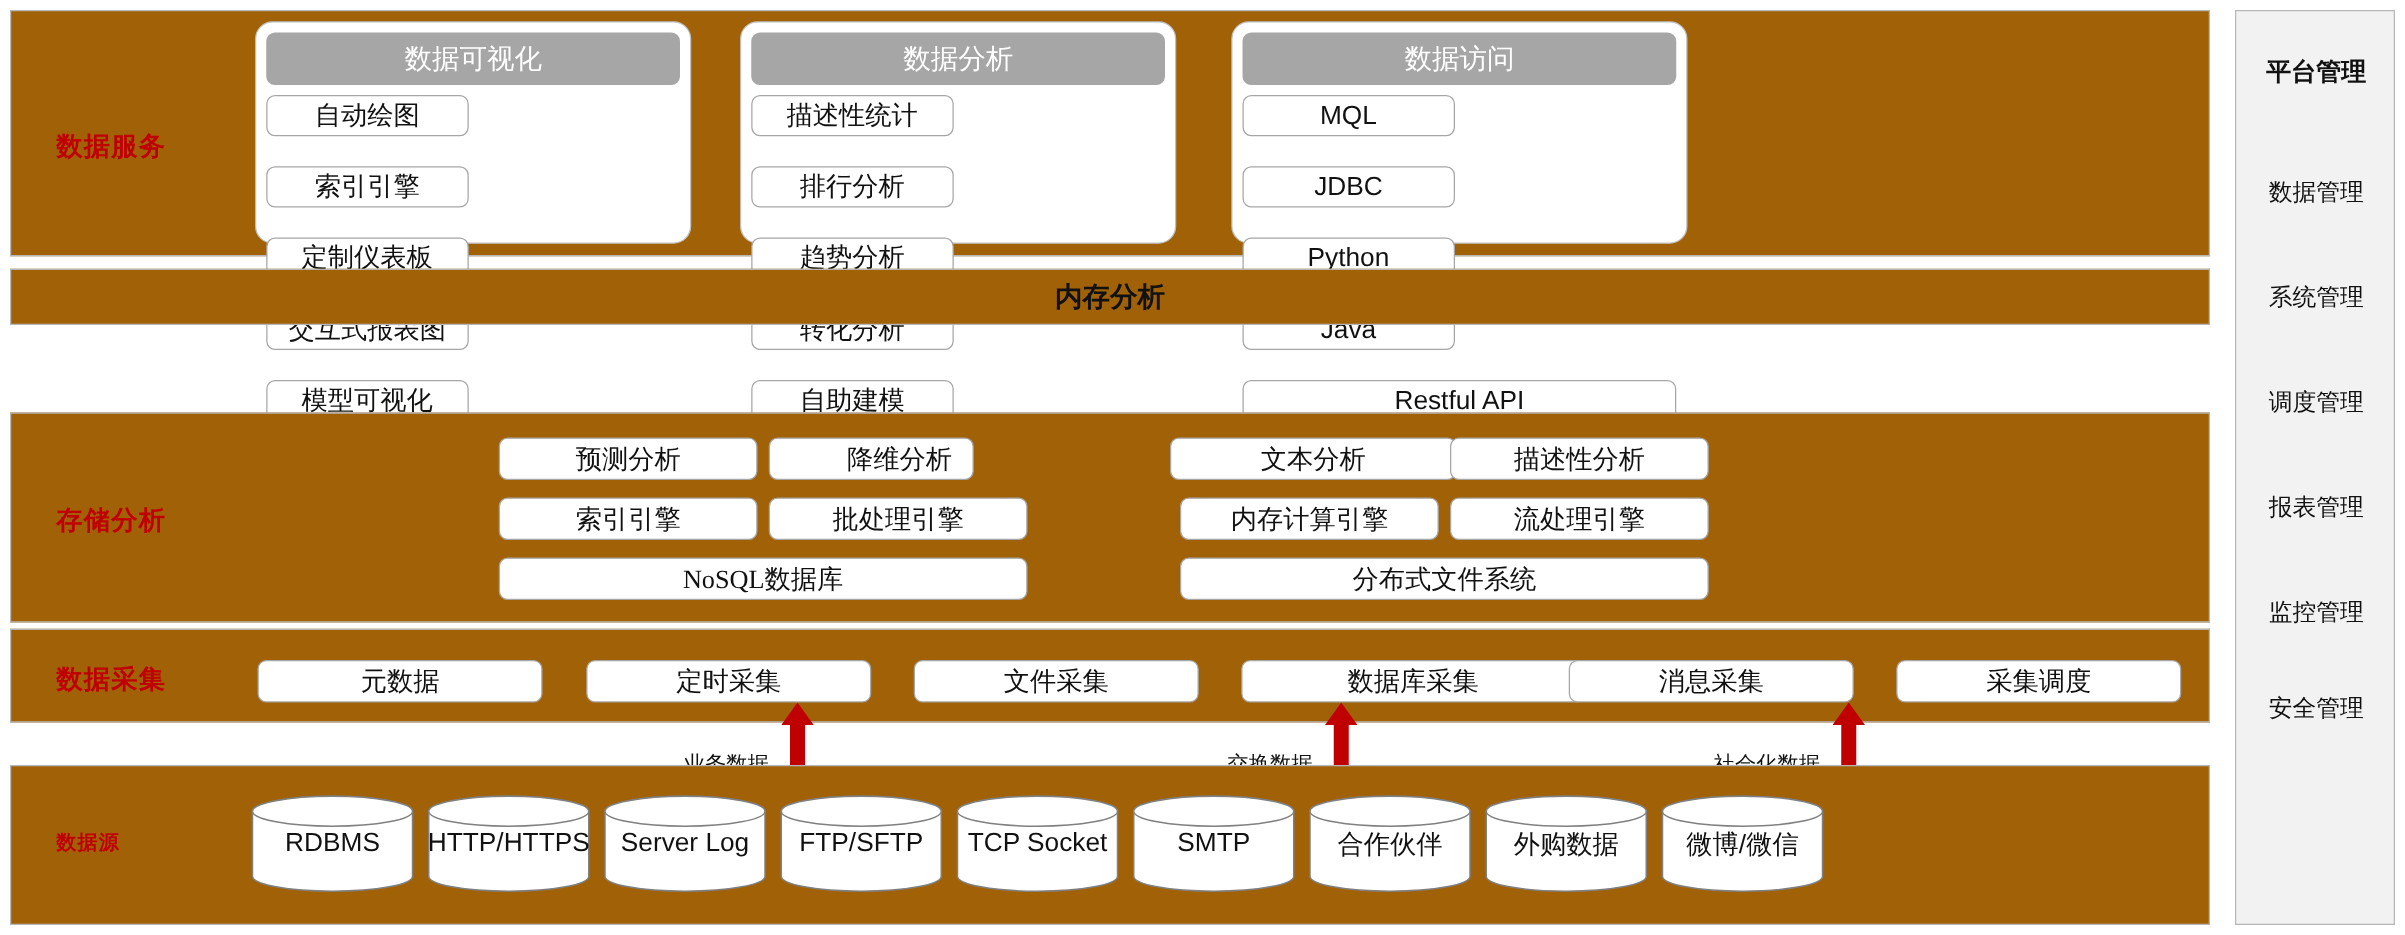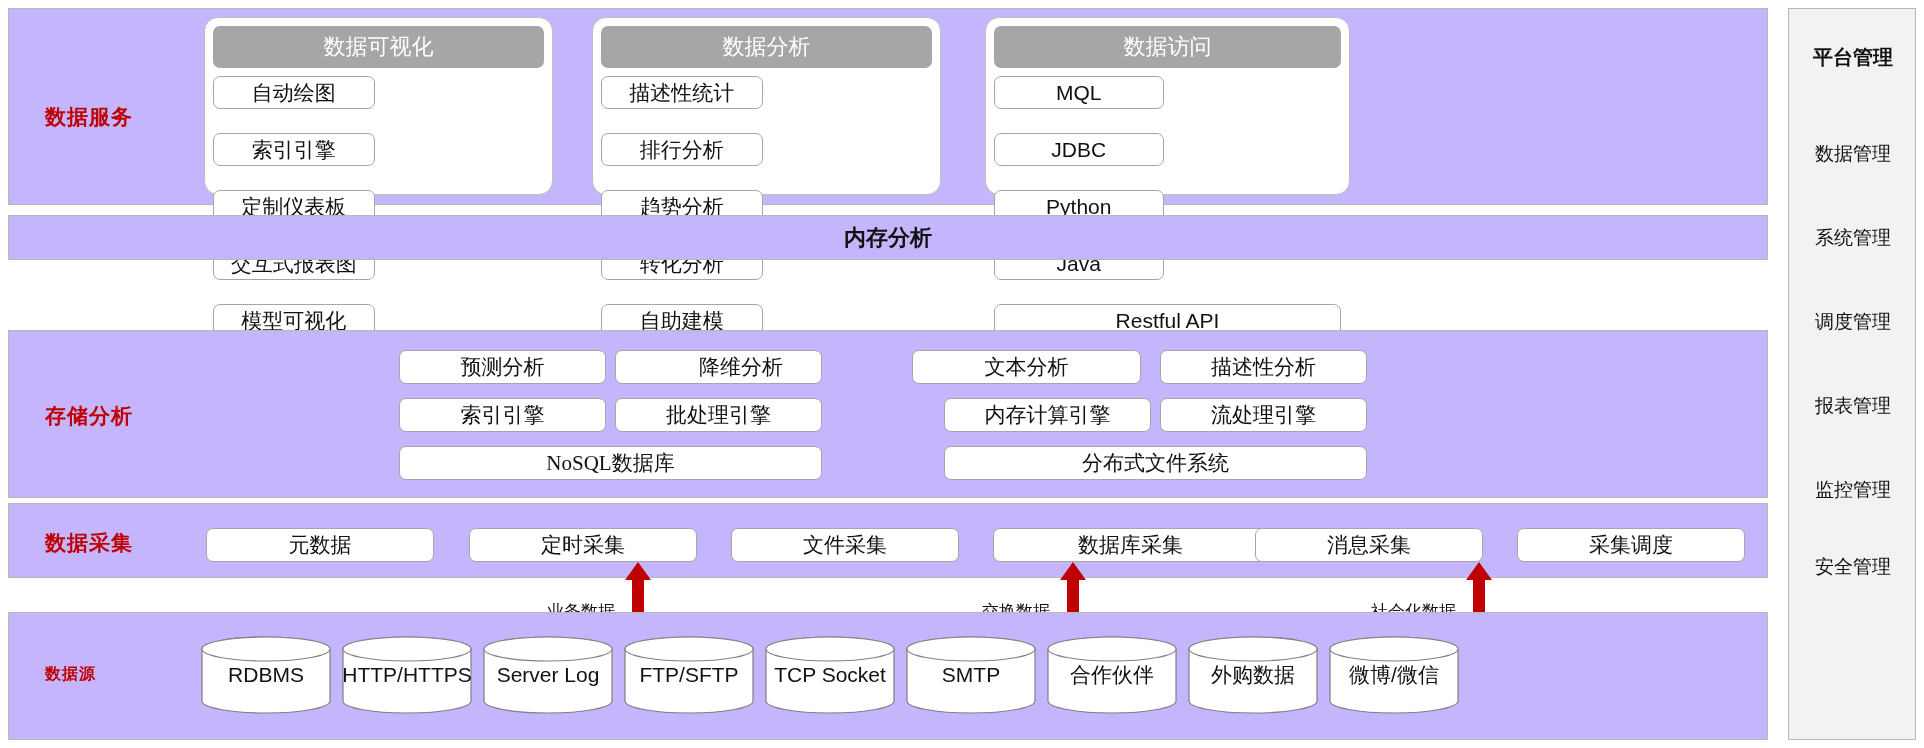--- a/index.html
+++ b/index.html
@@ -6,21 +6,21 @@
   body{
     width:1924px;height:748px;
     font-family:"Liberation Sans","DejaVu Sans",sans-serif;
     -webkit-font-smoothing:antialiased;
   }
   #root{position:relative;width:1924px;height:748px;box-sizing:border-box;}
 
   
   .band{
     position:absolute;
-    background:#c4b5fd;
+    background:#a16207;
     border:1px solid #b7b7b7;
     box-sizing:border-box;
   }
   .row-label{
     position:absolute;
     color:#c00000;
     font-weight:bold;
     letter-spacing:1px;
     white-space:nowrap;
   }
@@ -187,26 +187,26 @@
 
   <div class="band" id="memory-band" style="left:8px;top:215px;width:1760px;height:45px;">
     <span>内存分析</span>
   </div>
 
   <div class="band" id="band-storage" style="left:8px;top:330px;width:1760px;height:168px;"></div>
 
   <div class="row-label" style="left:45px;top:402px;font-size:21px;">存储分析</div>
 
   <div class="store-chip" style="left:399px;top:350px;width:207px;height:34px;">预测分析</div>
-  <div class="store-chip" style="left:615px;top:350px;width:207px;height:34px;padding-left:45px;">降维分析</div>
+  <div class="store-chip" style="left:615px;top:350px;width:164px;height:34px;padding-left:45px;">降维分析</div>
   <div class="store-chip" style="left:399px;top:398px;width:207px;height:34px;">索引引擎</div>
   <div class="store-chip" style="left:615px;top:398px;width:207px;height:34px;">批处理引擎</div>
   <div class="store-chip" style="left:399px;top:446px;width:423px;height:34px;">NoSQL数据库</div>
 
-  <div class="store-chip" style="left:912px;top:350px;width:229px;height:34px;">文本分析</div>
+  <div class="store-chip" style="left:936px;top:350px;width:229px;height:34px;">文本分析</div>
   <div class="store-chip" style="left:1160px;top:350px;width:207px;height:34px;">描述性分析</div>
   <div class="store-chip" style="left:944px;top:398px;width:207px;height:34px;">内存计算引擎</div>
   <div class="store-chip" style="left:1160px;top:398px;width:207px;height:34px;">流处理引擎</div>
   <div class="store-chip" style="left:944px;top:446px;width:423px;height:34px;">分布式文件系统</div>
 
   <div class="band" id="band-collect" style="left:8px;top:503px;width:1760px;height:75px;"></div>
 
   <div class="row-label" style="left:45px;top:529px;font-size:21px;">数据采集</div>
 
   <div class="collect-chip" style="left:206px;top:528px;width:228px;">元数据</div>

